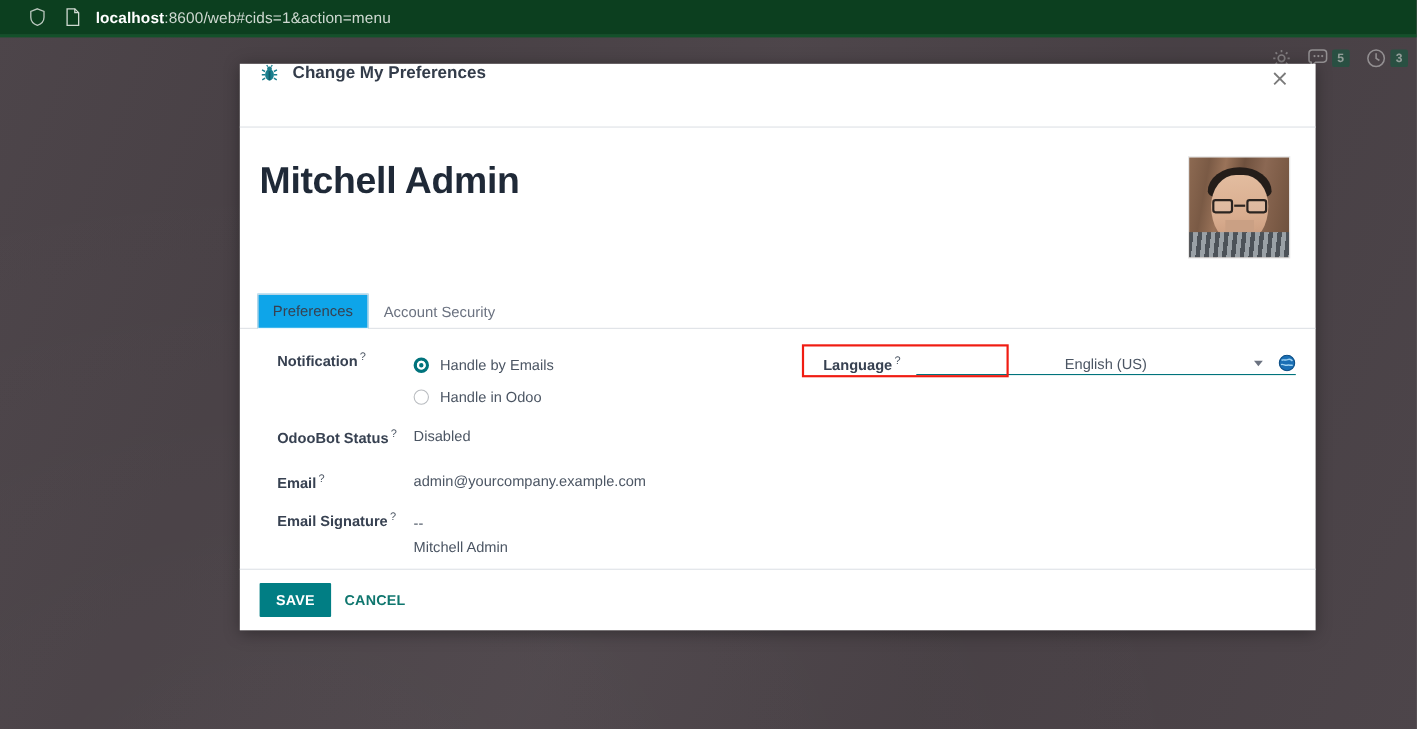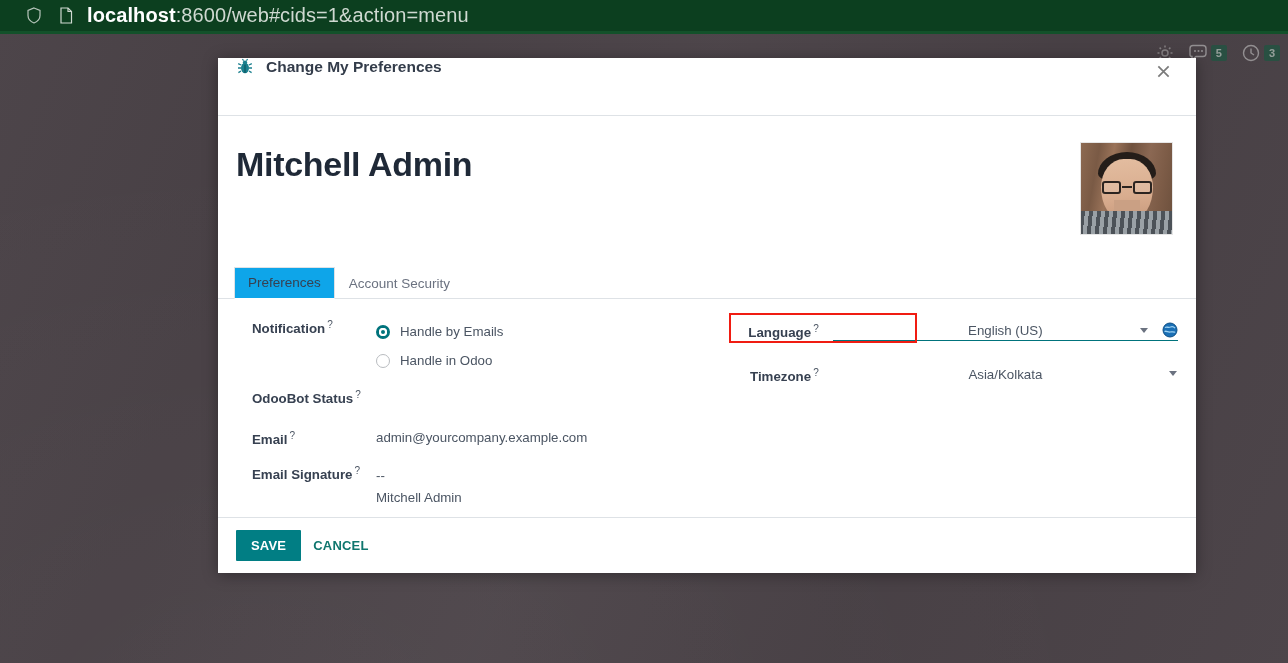--- a/index.html
+++ b/index.html
@@ -39,21 +39,21 @@
     margin-left: 16px; margin-right: 17px;
     flex: none;
   }
   .urlbar .page-icon {
     width: 14px; height: 17px;
     margin-right: 14px;
     flex: none;
   }
   .url-text {
     color: #cfd9d1;
-    font-size: 20px;
+    font-size: 14px;
     letter-spacing: 0.1px;
     white-space: nowrap;
   }
   .url-text .host { color: #ffffff; font-weight: bold; }
   .urlbar-underline {
     position: absolute;
     left: 0; top: 31px;
     width: 1288px; height: 3px;
     background: #13512a;
     z-index: 39;
@@ -496,20 +496,21 @@
             </div>
           </div>
         </div>
 
         <div class="spacer-12"></div>
 
         <div class="field-row">
           <div class="field-label left-label">
             <span>OdooBot Status</span><span class="help">?</span>
           </div>
+          <div class="field-value left-value">Disabled</div>
         </div>
 
         <div style="height:12px"></div>
 
         <div class="field-row">
           <div class="field-label left-label">
             <span>Email</span><span class="help">?</span>
           </div>
           <div class="field-value left-value">admin@yourcompany.example.com</div>
         </div>
@@ -541,29 +542,20 @@
               <svg viewBox="0 0 16 16" width="16" height="16">
                 <circle cx="8" cy="8" r="7" fill="#1a6fb5"></circle>
                 <path d="M3 5.5 C5 4.5 6.5 6 8.5 5 C10 4.2 12 5 13 6.2" fill="none" stroke="#9fd2f2" stroke-width="1.3"></path>
                 <path d="M2.5 9.5 C4.5 8.5 6 10.5 8 10 C10 9.4 11.5 10.5 13.2 10" fill="none" stroke="#9fd2f2" stroke-width="1.3"></path>
                 <circle cx="8" cy="8" r="7" fill="none" stroke="#0d4f86" stroke-width="1"></circle>
               </svg>
             </span>
           </div>
         </div>
 
-        <div class="tz-row-wrap" style="margin-top:10px">
-          <div class="field-label right-label">
-            <span>Timezone</span><span class="help">?</span>
-          </div>
-          <div class="right-field">
-            <div class="select-display">Asia/Kolkata</div>
-            <div class="caret tz"></div>
-          </div>
-        </div>
 
       </div>
     </div>
   </div>
 
   <div class="modal-footer">
     <button class="btn-save">SAVE</button>
     <button class="btn-cancel">CANCEL</button>
   </div>
 

